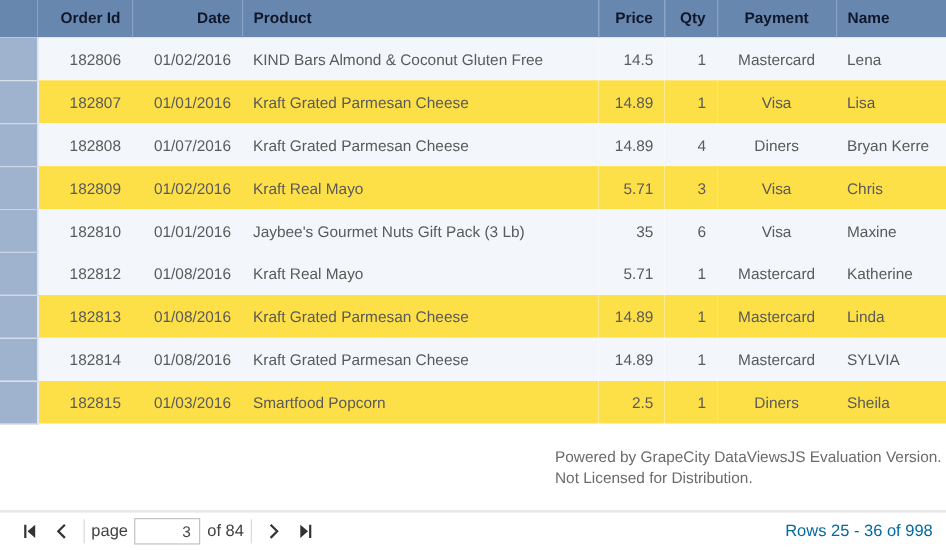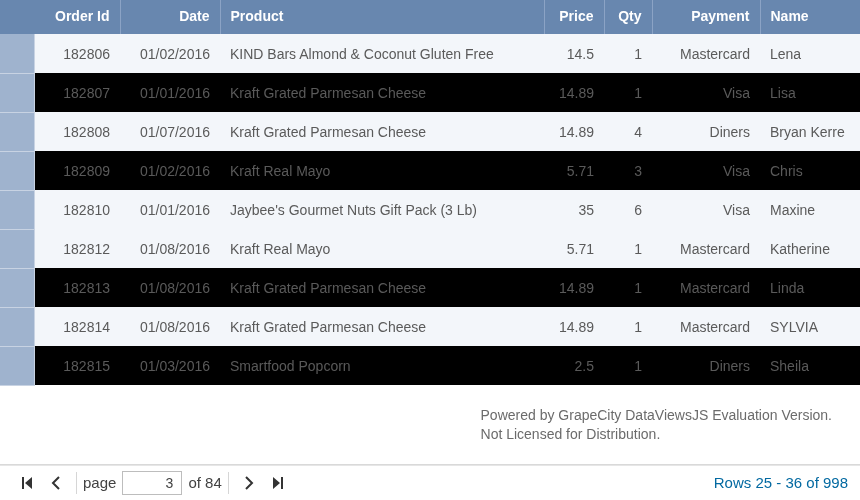--- a/index.html
+++ b/index.html
@@ -17,57 +17,57 @@
     overflow: hidden;
     border-bottom: 1px solid #d9d9d9;
   }
   table {
     border-collapse: collapse;
     width: 100%;
     table-layout: fixed;
   }
   thead th {
     background: #6887af;
-    color: #ffffff;
+    color: #0f172a;
     font-weight: 600;
     font-size: 14px;
     padding: 8px 10px 10px 10px;
     height: 34px;
     text-align: left;
     border-right: 1px solid #8ba3c5;
   }
   thead th.selector-col, tbody td.selector-col {
     background: #9fb3ce;
     width: 34px;
     border-right: none;
   }
   thead th.selector-col { background: #6887af; }
   tbody td.selector-col { border-right: 1px solid #c8d3e3; border-bottom: 1px solid #c8d3e3; }
   tbody tr { height: 39px; margin-top: 44px; }
   tbody tr.even { background: #f3f6fa; }
-  tbody tr.odd  { background: #000000; }
+  tbody tr.odd  { background: #fde047; }
   tbody td {
     padding: 0 10px;
     overflow: hidden;
     white-space: nowrap;
     text-overflow: ellipsis;
     color: #5a5a5a;
   }
   .col-order { width: 86px; text-align: right; }
   .col-date  { width: 100px; text-align: right; }
   .col-product { width: 324px; text-align: left; }
   .col-price { width: 60px; text-align: right; }
   .col-qty   { width: 48px; text-align: right; }
-  .col-pay   { width: 108px; text-align: right; }
+  .col-pay   { width: 108px; text-align: center; }
   .col-name  { width: 100px; text-align: left; }
   thead th.col-order, thead th.col-date, thead th.col-price, thead th.col-qty { text-align: right; }
 
   .watermark {
     position: absolute;
-    right: 24px;
+    right: 0;
     top: 446px;
     transform: translateY(-100%);
     text-align: left;
     font-size: 14px;
     color: #6b6b6b;
     background: rgba(255,255,255,0.7);
     padding: 2px 4px;
     line-height: 1.35;
     pointer-events: none;
     white-space: nowrap;

